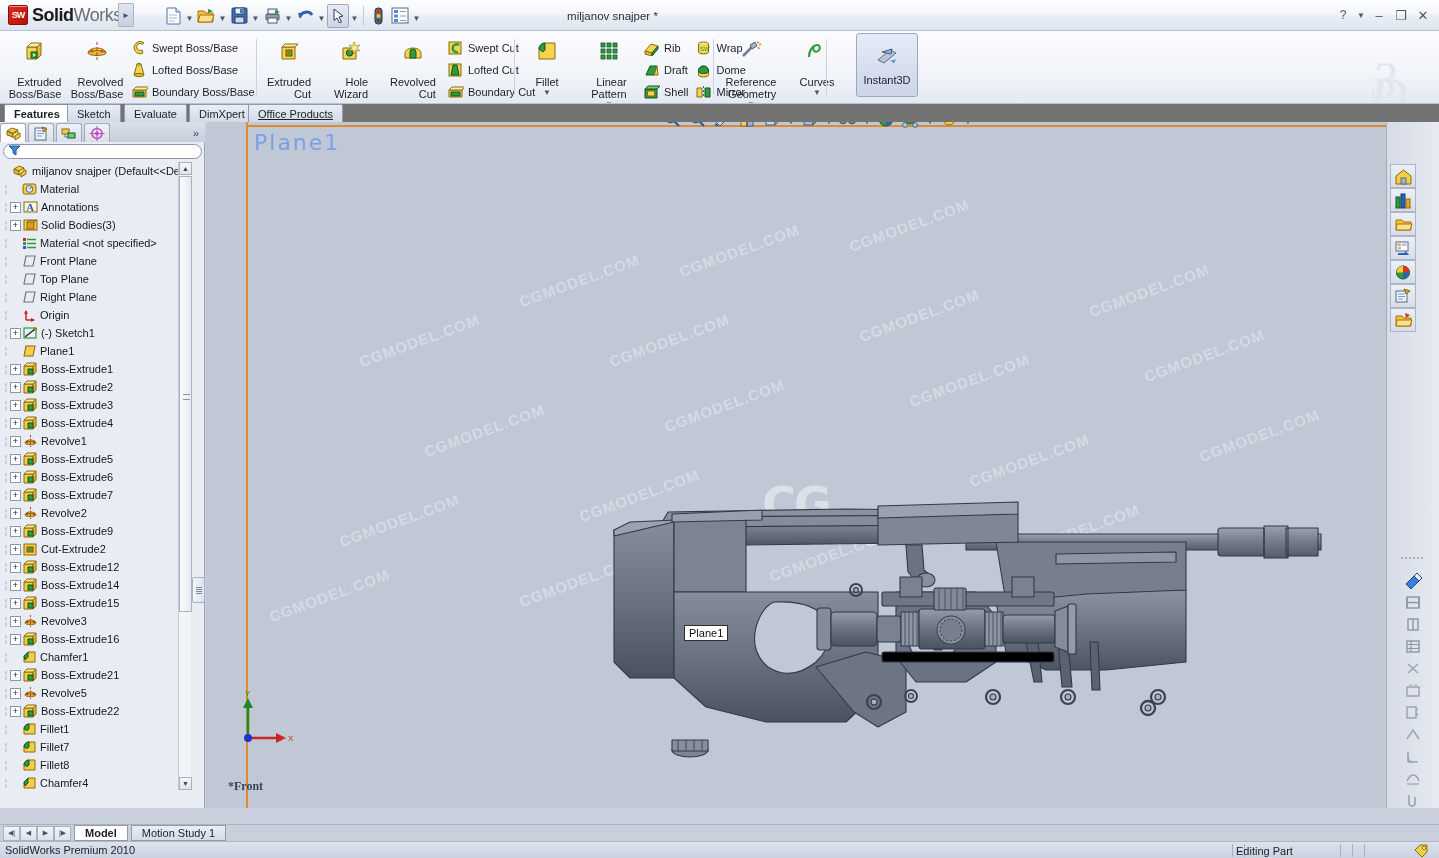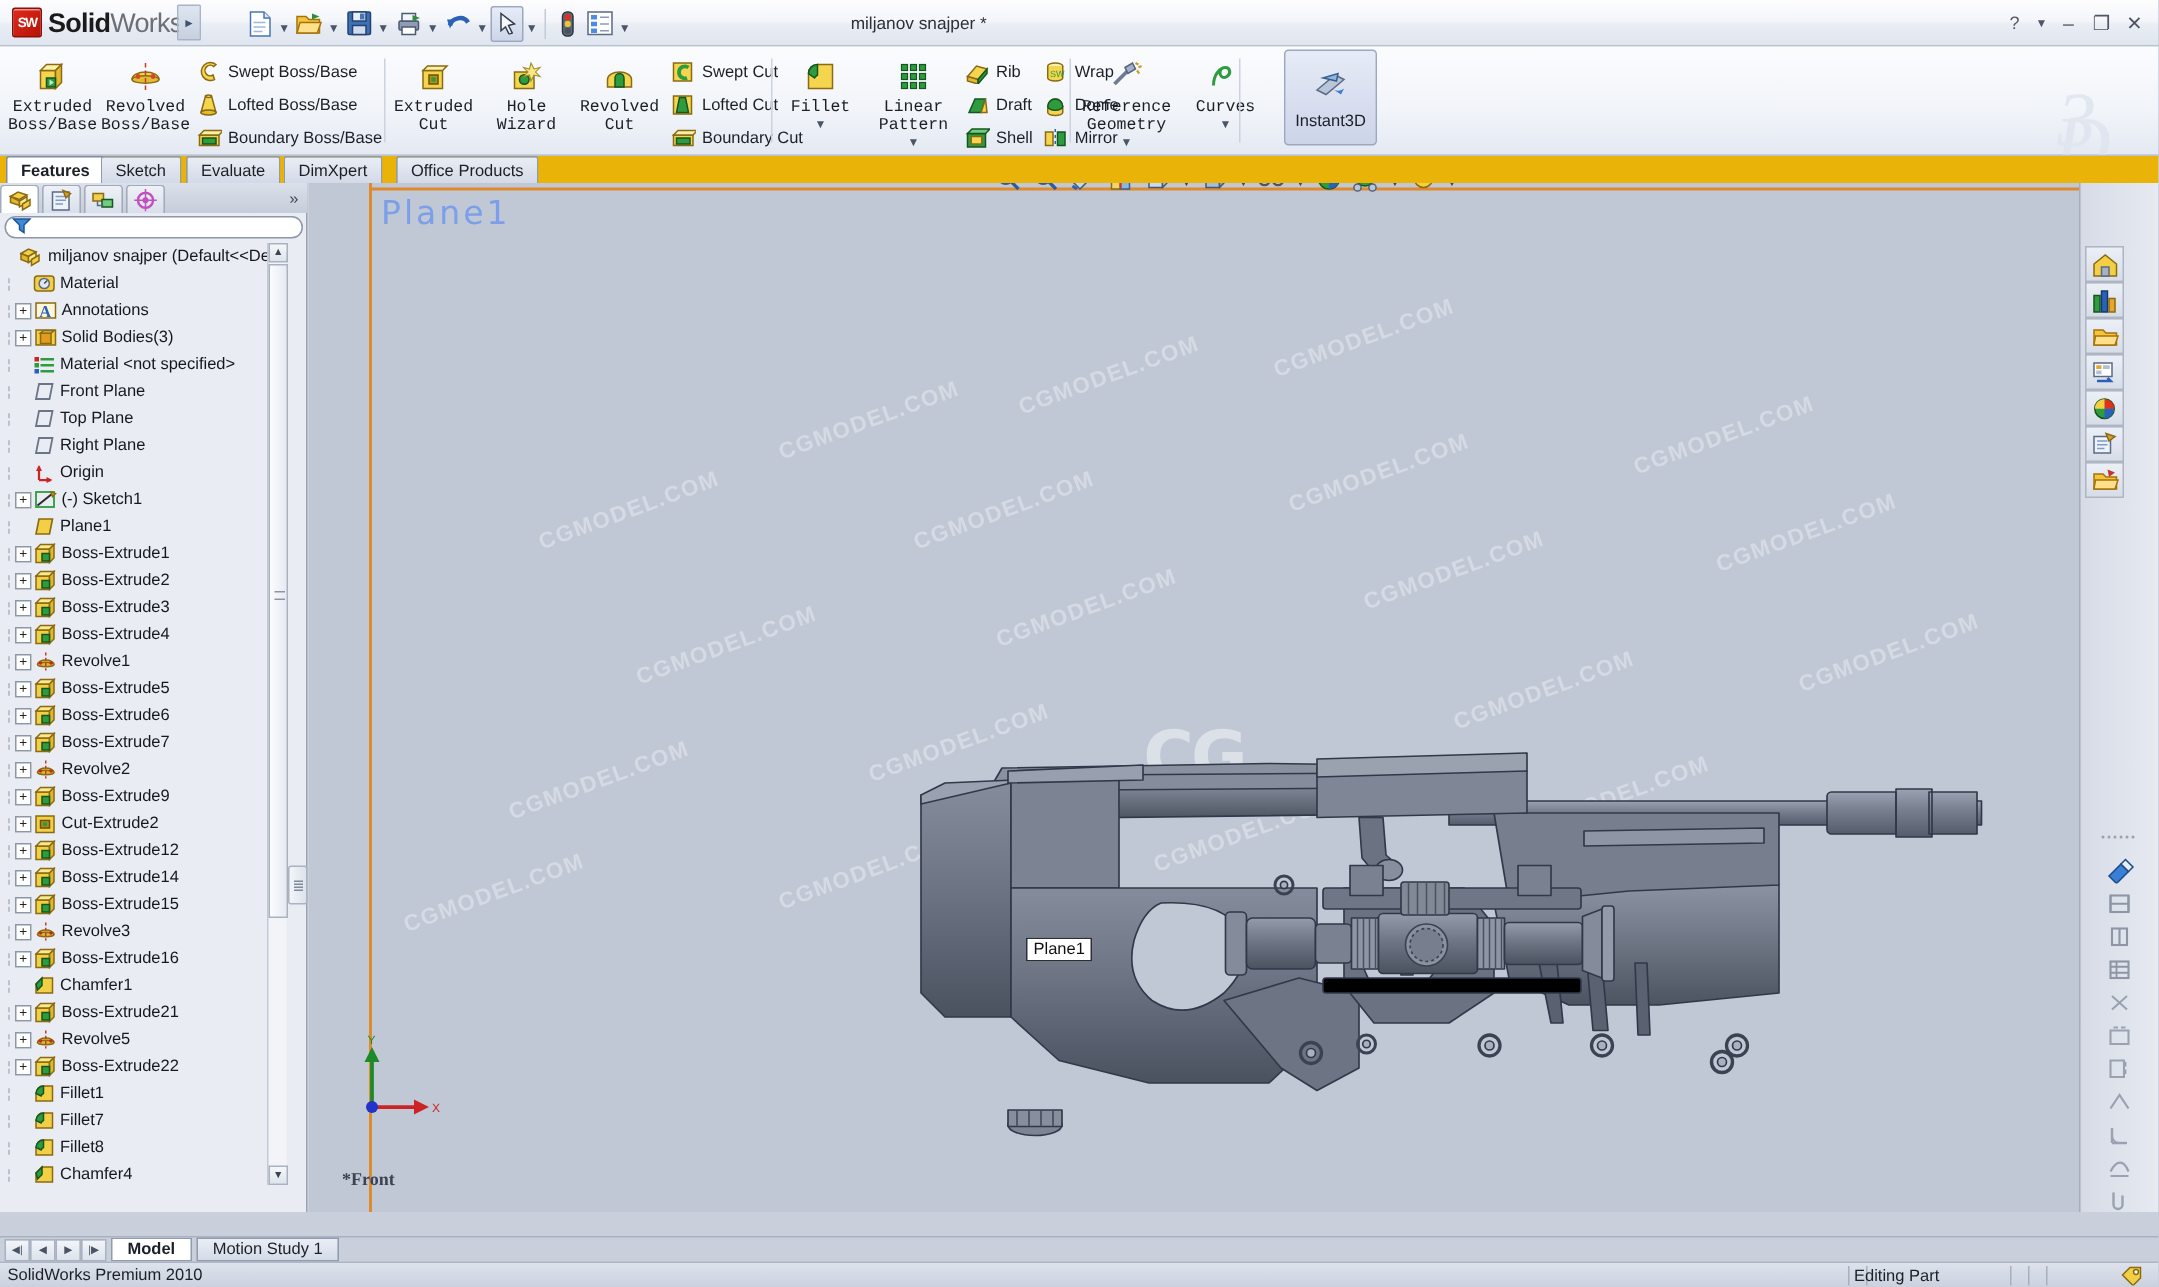--- a/index.html
+++ b/index.html
@@ -70,36 +70,36 @@
     overflow:hidden;
   }
   .dslogo { position:absolute; right:16px; top:20px; font-size:52px; color:#dfe4ee;
     font-family:"Liberation Serif",serif; font-style:italic; opacity:.85; letter-spacing:-6px;}
   .rgroup { position:absolute; top:2px; height:68px; display:flex; align-items:flex-start; }
   .rsep { position:absolute; top:8px; width:1px; height:56px; background:#ccd3de; }
 
   .bigbtn { width:62px; display:flex; flex-direction:column; align-items:center;
     padding-top:5px; cursor:default; }
   .bigbtn .ic { width:26px;height:26px; display:flex;align-items:center;justify-content:center; }
-  .bigbtn .lb { font-size:11px; color:#1b1f26; text-align:center; line-height:12px; margin-top:2px;font-family:Liberation Mono, monospace;}
+  .bigbtn .lb { font-size:11px; color:#1b1f26; text-align:right; line-height:12px; margin-top:12px;}
   .smallcol { display:flex; flex-direction:column; padding-top:4px; }
   .smallbtn { display:flex; align-items:center; height:22px; gap:4px; padding:0 4px 0 2px; }
   .smallbtn .ic { width:18px;height:18px; display:flex;align-items:center;justify-content:center; }
   .smallbtn .lb { font-size:11px; color:#1b1f26; white-space:nowrap; }
   .ddcaret { text-align:center; color:#4a5568; font-size:8px; height:10px; }
 
   .instant3d {
     width:62px; height:64px; border:1px solid #9aa8c0; border-radius:3px;
     background: linear-gradient(to bottom,#e7ebf7,#ccd4e8);
     display:flex;flex-direction:column;align-items:center; padding-top:10px;
   }
 
   
   .cmdtabs { position:absolute; left:0; top:104px; width:1439px; height:18px;
-    background:#eab308; }
+    background:#737373; }
   .ctab { position:absolute; top:0; height:18px; padding:0 9px;
     display:flex;align-items:center; font-size:11px; color:#1b1f26;
     border:1px solid #8f9bae; border-bottom:none; border-radius:2px 2px 0 0;
     background: linear-gradient(to bottom,#e9edf5,#d3dae7);}
   .ctab.active { background:#fff; font-weight:bold; border-color:#7f8ca1; }
 
   
   .leftpanel { position:absolute; left:0; top:122px; width:205px; height:686px;
     background:#e9ecf2; border-right:1px solid #9aa3b3; }
   .ftabs { position:absolute; left:0; top:0; width:205px; height:20px;
@@ -550,21 +550,21 @@
         <div class="lb" style="font-size:11px;color:#1b1f26;margin-top:2px">Instant3D</div>
       </div>
     </div>
   </div>
 
   <div class="cmdtabs">
     <div class="ctab active" style="left:4px;">Features</div>
     <div class="ctab" style="left:67px;">Sketch</div>
     <div class="ctab" style="left:124px;">Evaluate</div>
     <div class="ctab" style="left:189px;">DimXpert</div>
-    <div class="ctab" style="left:264px;">Office Products</div>
+    <div class="ctab" style="left:248px;text-decoration:underline;">Office Products</div>
   </div>
 
   <div class="leftpanel">
     <div class="ftabs">
       <div class="ftab active">
         <svg width="17" height="15" viewBox="0 0 17 15">
             <path d="M2 5l5-3 6 2-5 3z" fill="#f2cf45" stroke="#8a6a12"></path>
             <path d="M2 5v4l6 2V8z" fill="#e0b72e" stroke="#8a6a12"></path>
             <path d="M8 8l5-3v4l-5 3z" fill="#fae98f" stroke="#8a6a12"></path>
             <path d="M10 10l5-3v4l-5 3z" fill="#f2cf45" stroke="#8a6a12"></path>

